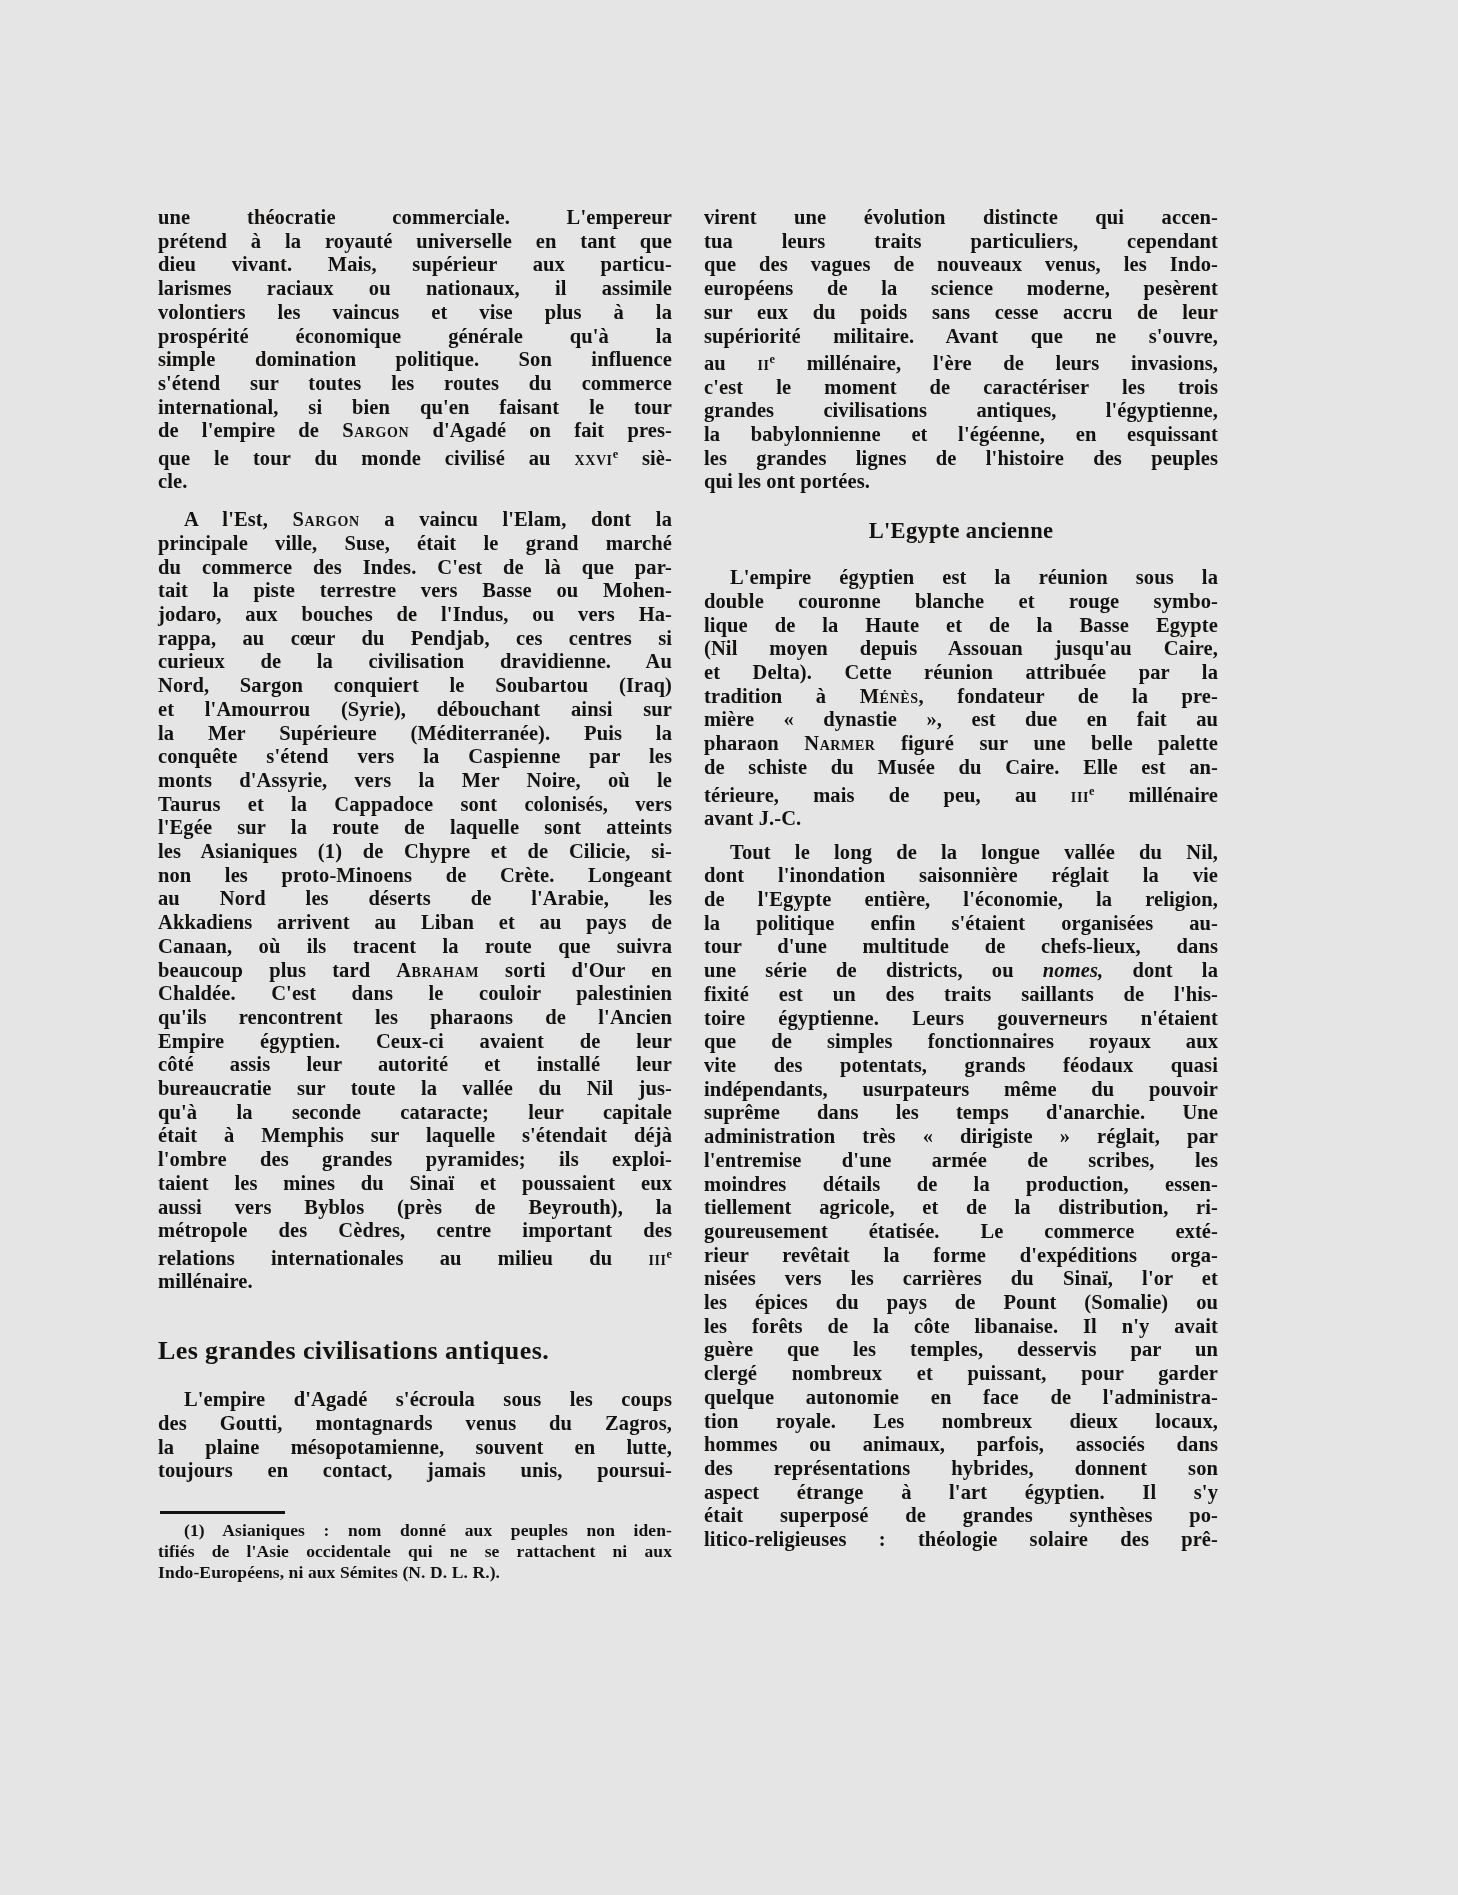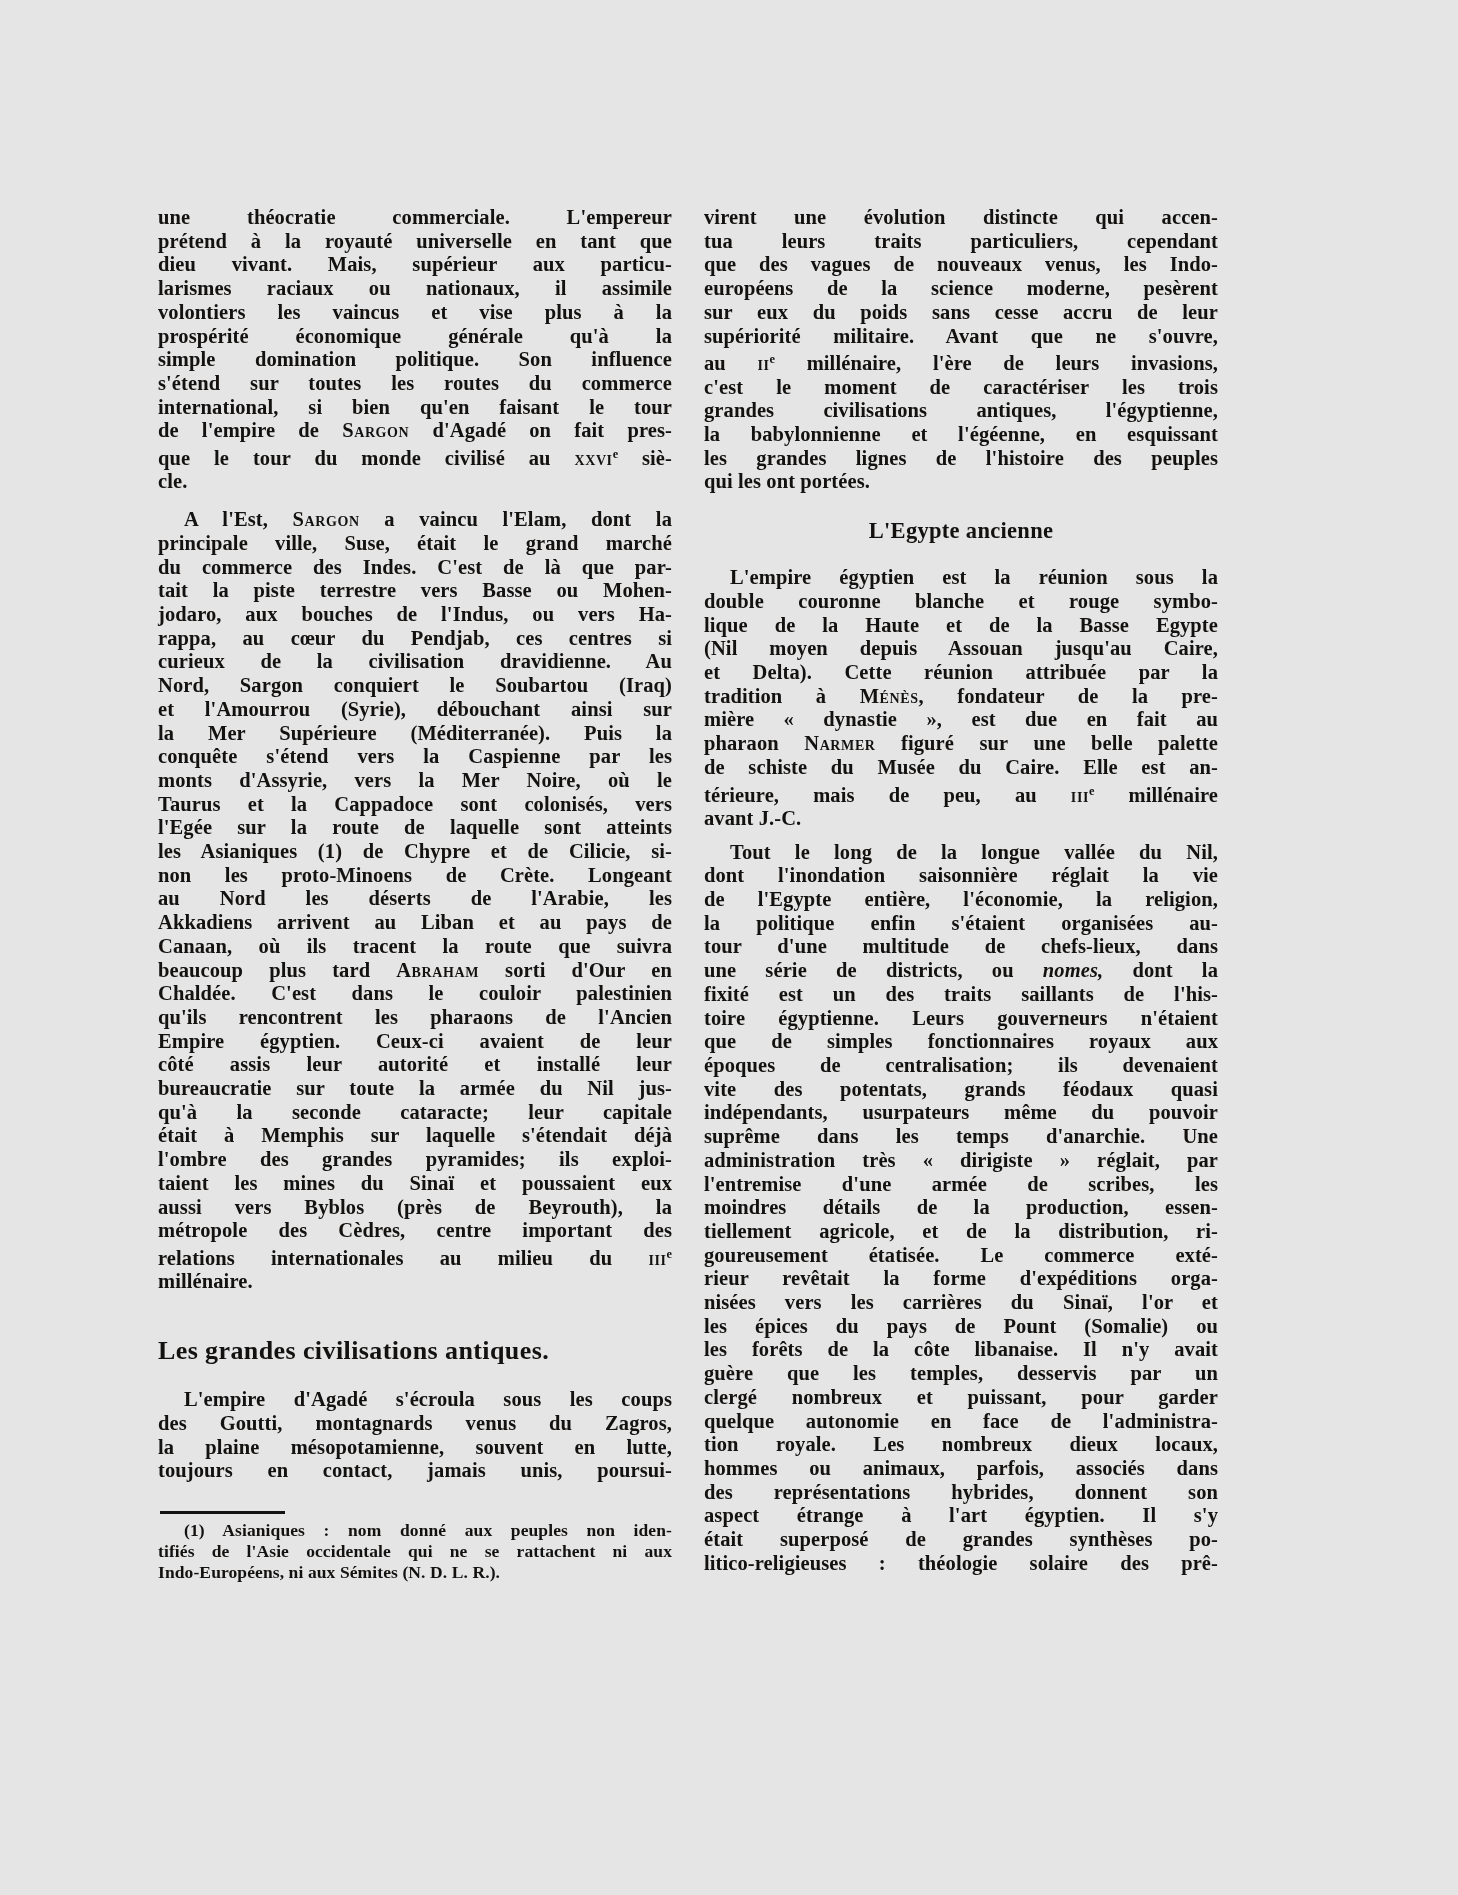--- a/index.html
+++ b/index.html
@@ -109,21 +109,21 @@
         <div class="line">les Asianiques (1) de Chypre et de Cilicie, si-</div>
         <div class="line">non les proto-Minoens de Crète. Longeant</div>
         <div class="line">au Nord les déserts de l'Arabie, les</div>
         <div class="line">Akkadiens arrivent au Liban et au pays de</div>
         <div class="line">Canaan, où ils tracent la route que suivra</div>
         <div class="line">beaucoup plus tard <span class="sc">Abraham</span> sorti d'Our en</div>
         <div class="line">Chaldée. C'est dans le couloir palestinien</div>
         <div class="line">qu'ils rencontrent les pharaons de l'Ancien</div>
         <div class="line">Empire égyptien. Ceux-ci avaient de leur</div>
         <div class="line">côté assis leur autorité et installé leur</div>
-        <div class="line">bureaucratie sur toute la armée du Nil jus-</div>
+        <div class="line">bureaucratie sur toute la vallée du Nil jus-</div>
         <div class="line">qu'à la seconde cataracte; leur capitale</div>
         <div class="line">était à Memphis sur laquelle s'étendait déjà</div>
         <div class="line">l'ombre des grandes pyramides; ils exploi-</div>
         <div class="line">taient les mines du Sinaï et poussaient eux</div>
         <div class="line">aussi vers Byblos (près de Beyrouth), la</div>
         <div class="line">métropole des Cèdres, centre important des</div>
         <div class="line">relations internationales au milieu du <span class="sc">iii</span><span class="sup">e</span></div>
         <div class="line last">millénaire.</div>
       </div>
       <div class="heading h-left">Les grandes civilisations antiques.</div>
@@ -172,21 +172,20 @@
       <div class="p indent">
         <div class="line">Tout le long de la longue vallée du Nil,</div>
         <div class="line">dont l'inondation saisonnière réglait la vie</div>
         <div class="line">de l'Egypte entière, l'économie, la religion,</div>
         <div class="line">la politique enfin s'étaient organisées au-</div>
         <div class="line">tour d'une multitude de chefs-lieux, dans</div>
         <div class="line">une série de districts, ou <span class="it">nomes,</span> dont la</div>
         <div class="line">fixité est un des traits saillants de l'his-</div>
         <div class="line">toire égyptienne. Leurs gouverneurs n'étaient</div>
         <div class="line">que de simples fonctionnaires royaux aux</div>
-        <div class="line">époques de centralisation; ils devenaient</div>
         <div class="line">vite des potentats, grands féodaux quasi</div>
         <div class="line">indépendants, usurpateurs même du pouvoir</div>
         <div class="line">suprême dans les temps d'anarchie. Une</div>
         <div class="line">administration très « dirigiste » réglait, par</div>
         <div class="line">l'entremise d'une armée de scribes, les</div>
         <div class="line">moindres détails de la production, essen-</div>
         <div class="line">tiellement agricole, et de la distribution, ri-</div>
         <div class="line">goureusement étatisée. Le commerce exté-</div>
         <div class="line">rieur revêtait la forme d'expéditions orga-</div>
         <div class="line">nisées vers les carrières du Sinaï, l'or et</div>

